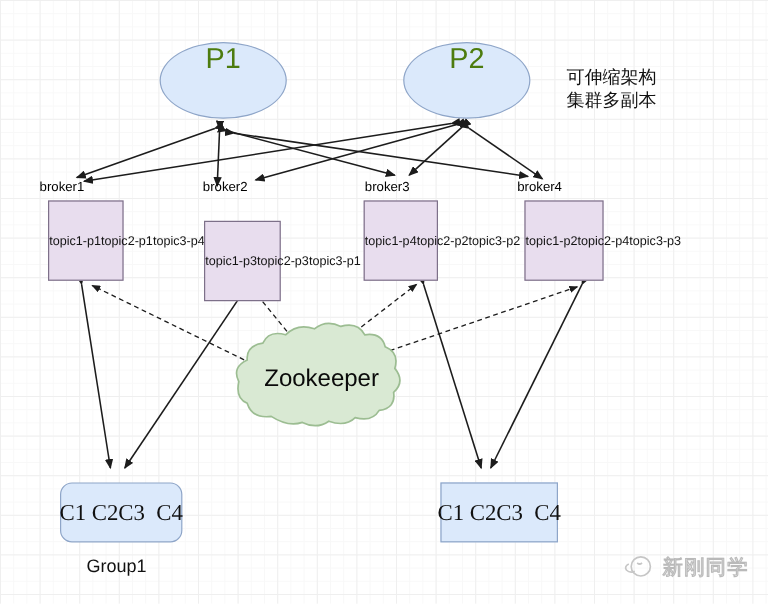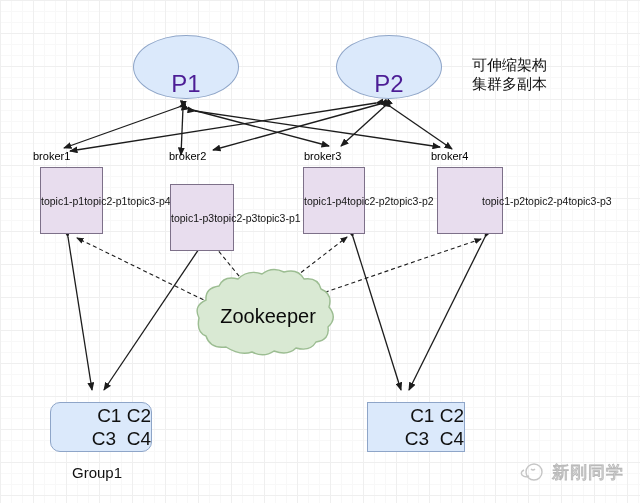--- a/index.html
+++ b/index.html
@@ -13,36 +13,36 @@
       linear-gradient(90deg, var(--grid-minor) 1px, transparent 1px);
     background-size:33px 33px,33px 33px,11px 11px,11px 11px;
   }
   .abs{position:absolute;}
   #wires{position:absolute;left:0;top:0;width:640px;height:503px;}
   .wire{stroke:var(--line);stroke-width:1.3;fill:none;}
   .wire-dashed{stroke:var(--line);stroke-width:1.1;fill:none;stroke-dasharray:4 3;}
   .producer{
     width:104px;height:62px;border-radius:50%;
     background:var(--blue-fill);border:1px solid var(--blue-stroke);
-    display:flex;align-items:flex-end;justify-content:center;
-    font-size:24px;color:#4c1d95;
+    display:flex;align-items:flex-start;justify-content:center;
+    font-size:24px;color:#4d7c0f;
   }
   .annotation{left:472px;top:55px;width:168px;font-size:15px;line-height:19px;color:#111;}
   .broker-label{font-size:11px;font-weight:normal;color:#000;text-align:left;width:70px;}
   .broker-box{
     width:63px;height:67px;background:var(--purple-fill);border:1px solid var(--purple-stroke);
     display:flex;justify-content:space-around;align-items:center;
     padding:3px 0;box-sizing:border-box;
   }
   .topic{font-size:10.5px;color:#141414;white-space:nowrap;}
   .cloud-label{left:204px;top:305px;width:128px;text-align:center;font-size:20px;color:#0a0a0a;}
   .group-box{
     width:102px;height:50px;background:var(--blue-fill);border:1px solid var(--blue-stroke);
-    display:flex;flex-direction:column;justify-content:center;align-items:flex-end;
-    font-size:19px;line-height:23px;color:#111;box-sizing:border-box;
+    display:flex;flex-direction:row;justify-content:center;align-items:center;
+    font-size:19px;line-height:23px;color:#111;box-sizing:border-box;font-family:Liberation Serif, serif;
   }
   .group-box .ln{white-space:pre;}
   .rounded{border-radius:10px;}
   .group-label{font-size:15px;color:#111;}
   .watermark{left:552px;top:461px;font-size:17px;letter-spacing:1px;
     color:#f2f2f2;-webkit-text-stroke:0.9px #b9b9b9;text-shadow:0 0 1px #cfcfcf;}
   .zk-shape{fill:var(--green-fill);stroke:var(--green-stroke);stroke-width:1.4;}
   .wm-logo{stroke:#c6c6c6;fill:none;stroke-width:1.4;}
 </style>
 </head>
@@ -120,21 +120,21 @@
   <div class="abs broker-box" style="left:170px;top:184px;width:64px;">
     <span class="topic">topic1-p3</span>
     <span class="topic">topic2-p3</span>
     <span class="topic">topic3-p1</span>
   </div>
   <div class="abs broker-box" style="left:303px;top:167px;width:62px;">
     <span class="topic">topic1-p4</span>
     <span class="topic">topic2-p2</span>
     <span class="topic">topic3-p2</span>
   </div>
-  <div class="abs broker-box" style="left:437px;top:167px;width:66px;padding-left:44px;">
+  <div class="abs broker-box" style="left:437px;top:167px;width:66px;">
     <span class="topic">topic1-p2</span>
     <span class="topic">topic2-p4</span>
     <span class="topic">topic3-p3</span>
   </div>
 
   <div class="abs cloud-label">Zookeeper</div>
 
   <div class="abs group-box rounded" style="left:50px;top:402px;">
     <span class="ln">C1 C2</span>
     <span class="ln">C3  C4</span>

